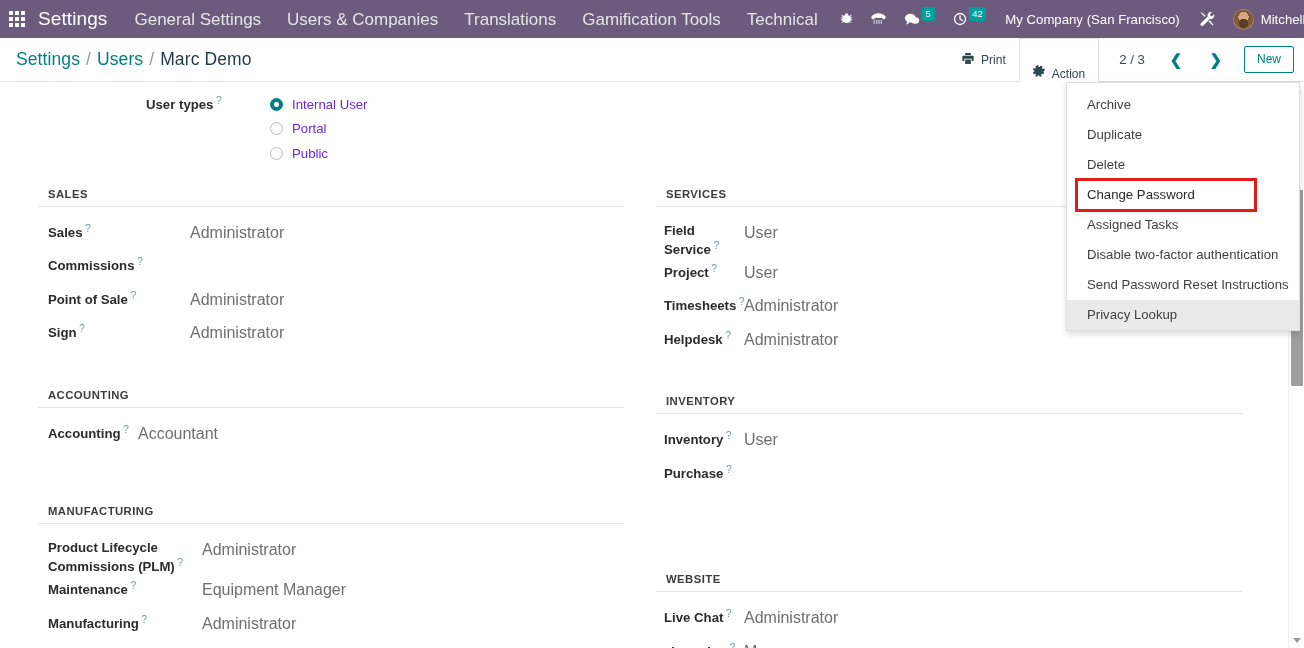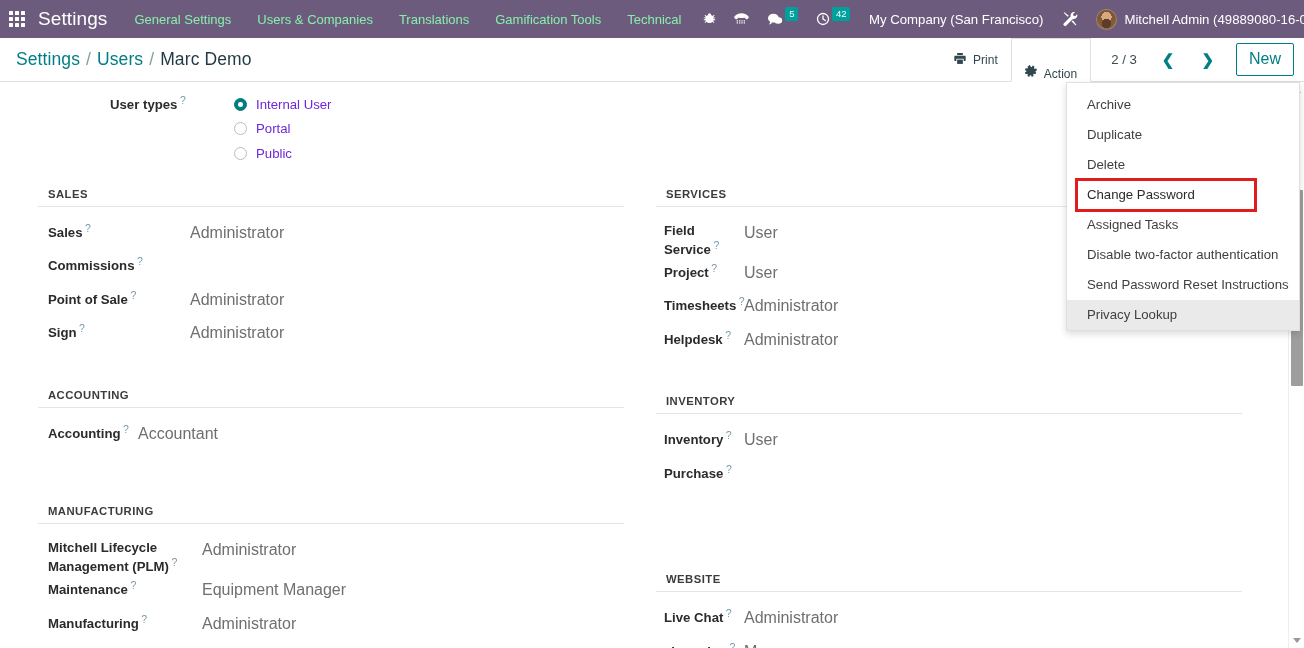--- a/index.html
+++ b/index.html
@@ -44,24 +44,24 @@
     font-size: 19px;
     font-weight: 400;
     margin: 0 14px 0 10px;
     letter-spacing: .1px;
     cursor: pointer;
     white-space: nowrap;
   }
 
   .menu-item {
     padding: 10px 13px;
-    font-size: 13px;
+    font-size: 17px;
     white-space: nowrap;
     cursor: pointer;
-    color: #86efac;
+    color: #e5e5e5;
     line-height: 1;
   }
 
   .nav-spacer { flex: 1 1 auto; }
 
   .sys-icons { display: flex; align-items: center; gap: 0px; }
   .sys-ico {
     position: relative;
     padding: 6px 9px;
     cursor: pointer;
@@ -181,21 +181,21 @@
     font-weight: bold;
     line-height: 1;
     display: flex; align-items: center;
   }
 
   .new-btn-wrap { display: flex; align-items: center; padding: 0 10px 0 8px; }
   .new-btn {
     border: 1px solid #017e84;
     color: #017e84;
     background: #fff;
-    font-size: 16px;
+    font-size: 12px;
     padding: 4px 12px 5px;
     border-radius: 2px;
     cursor: pointer;
     font-family: inherit;
     line-height: 1.35;
   }
 
   
   .dropdown {
     position: absolute;
@@ -248,21 +248,21 @@
   .usertypes {
     display: flex;
     padding-top: 4px;
   }
   .ut-label {
     width: 100px;
     font-size: 13.2px;
     font-weight: bold;
     color: #2b2b2b;
     padding-top: 2px;
-    margin-left: 72px;
+    margin-left: 108px;
     white-space: nowrap;
   }
   .q {
     color: #7a9aa8;
     font-size: 10.5px;
     vertical-align: super;
     margin-left: 2.5px;
     cursor: help;
     font-weight: normal;
   }
@@ -576,21 +576,21 @@
         </div>
 
         <div class="group-title" style="margin-top:36px">ACCOUNTING</div>
         <div class="frow">
           <div class="flabel" style="width:100px"><span>Accounting</span><span class="q">?</span></div>
           <div class="fvalue">Accountant</div>
         </div>
 
         <div class="group-title" style="margin-top:52px">MANUFACTURING</div>
         <div class="frow">
-          <div class="flabel" style="width:164px"><span>Mitchell Lifecycle Management (PLM)</span><span class="q">?</span></div>
+          <div class="flabel" style="width:164px"><span>Product Lifecycle Commissions (PLM)</span><span class="q">?</span></div>
           <div class="fvalue">Administrator</div>
         </div>
         <div class="frow">
           <div class="flabel" style="width:164px"><span>Maintenance</span><span class="q">?</span></div>
           <div class="fvalue">Equipment Manager</div>
         </div>
         <div class="frow">
           <div class="flabel" style="width:164px"><span>Manufacturing</span><span class="q">?</span></div>
           <div class="fvalue">Administrator</div>
         </div>

